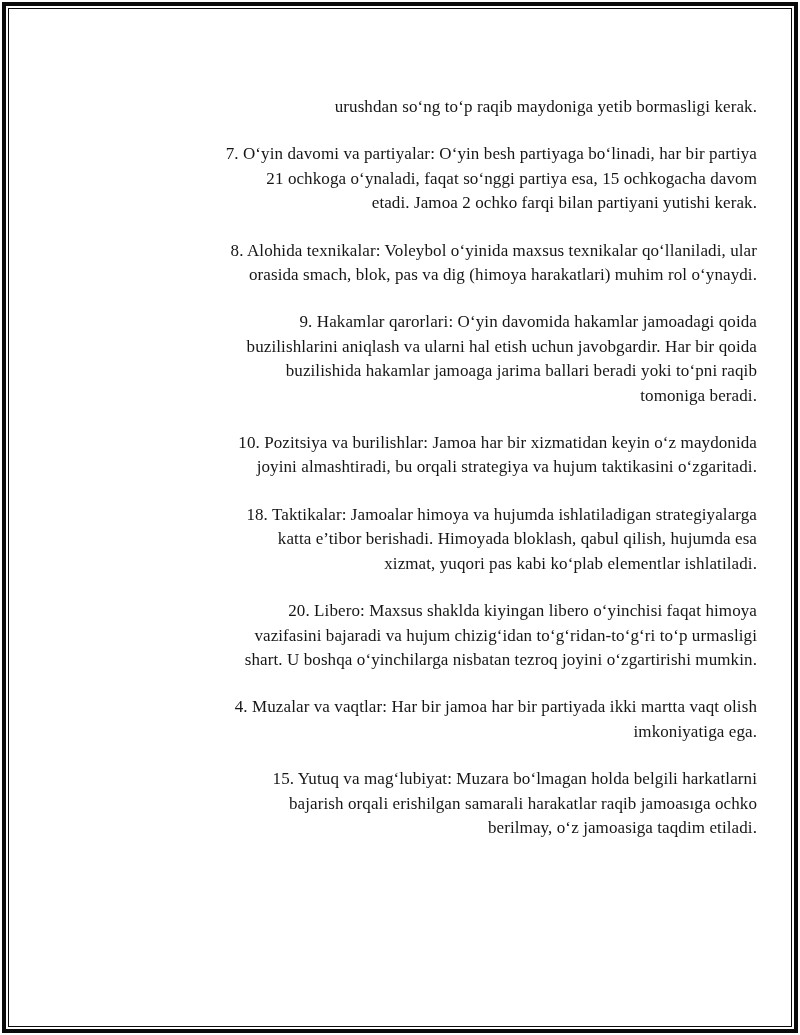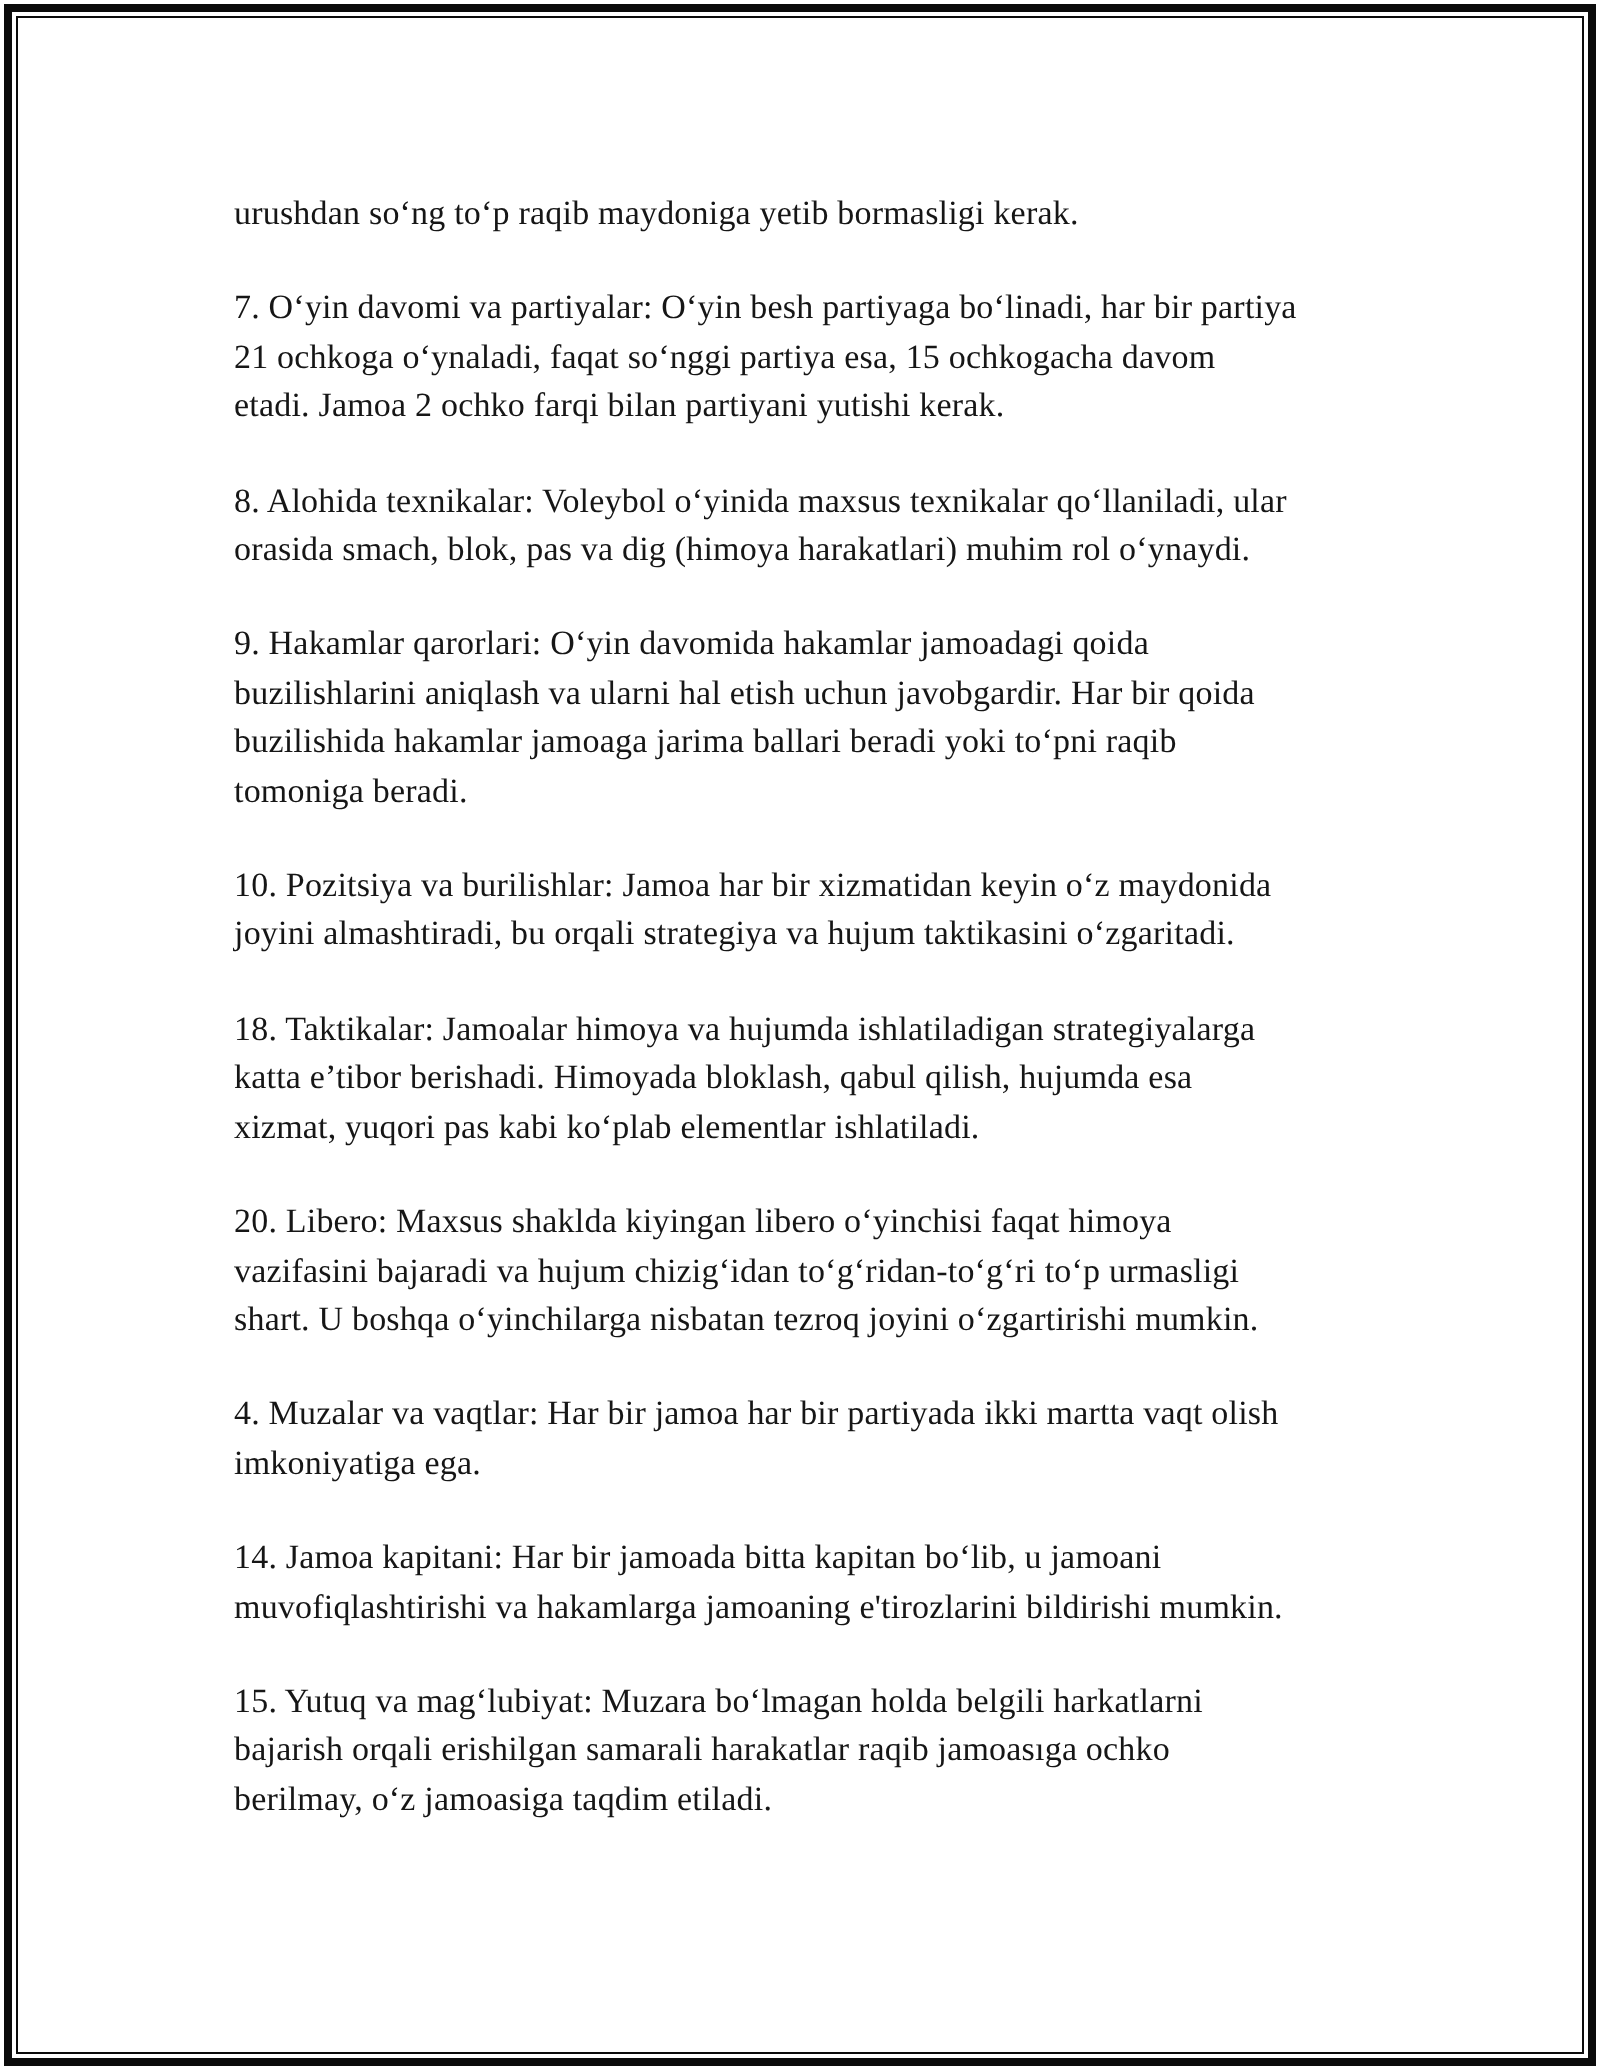--- a/index.html
+++ b/index.html
@@ -26,20 +26,21 @@
     border: 1.5px solid #0b0b0b;
     box-sizing: border-box;
     background: #ffffff;
   }
   .content {
     position: absolute;
     top: 86px;
     left: 108px;
     width: 640px;
     color: #161616;
+    text-align: right;
   }
   .para {
     margin: 0 0 23px 0;
     font-size: 17px;
     line-height: 24.4px;
     white-space: pre-line;
     letter-spacing: 0.1px;
   }
 </style>
 </head>
@@ -61,20 +62,18 @@
       <p class="para">10. Pozitsiya va burilishlar: Jamoa har bir xizmatidan keyin oʻz maydonida
 joyini almashtiradi, bu orqali strategiya va hujum taktikasini oʻzgaritadi.</p>
       <p class="para">18. Taktikalar: Jamoalar himoya va hujumda ishlatiladigan strategiyalarga
 katta e’tibor berishadi. Himoyada bloklash, qabul qilish, hujumda esa
 xizmat, yuqori pas kabi koʻplab elementlar ishlatiladi.</p>
       <p class="para">20. Libero: Maxsus shaklda kiyingan libero oʻyinchisi faqat himoya
 vazifasini bajaradi va hujum chizigʻidan toʻgʻridan-toʻgʻri toʻp urmasligi
 shart. U boshqa oʻyinchilarga nisbatan tezroq joyini oʻzgartirishi mumkin.</p>
       <p class="para">4. Muzalar va vaqtlar: Har bir jamoa har bir partiyada ikki martta vaqt olish
 imkoniyatiga ega.</p>
-      <p class="para">14. Jamoa kapitani: Har bir jamoada bitta kapitan boʻlib, u jamoani
-muvofiqlashtirishi va hakamlarga jamoaning e'tirozlarini bildirishi mumkin.</p>
       <p class="para">15. Yutuq va magʻlubiyat: Muzara boʻlmagan holda belgili harkatlarni
 bajarish orqali erishilgan samarali harakatlar raqib jamoasıga ochko
 berilmay, oʻz jamoasiga taqdim etiladi.</p>
     </div>
   </div>
 </div>
 
 </body></html>

